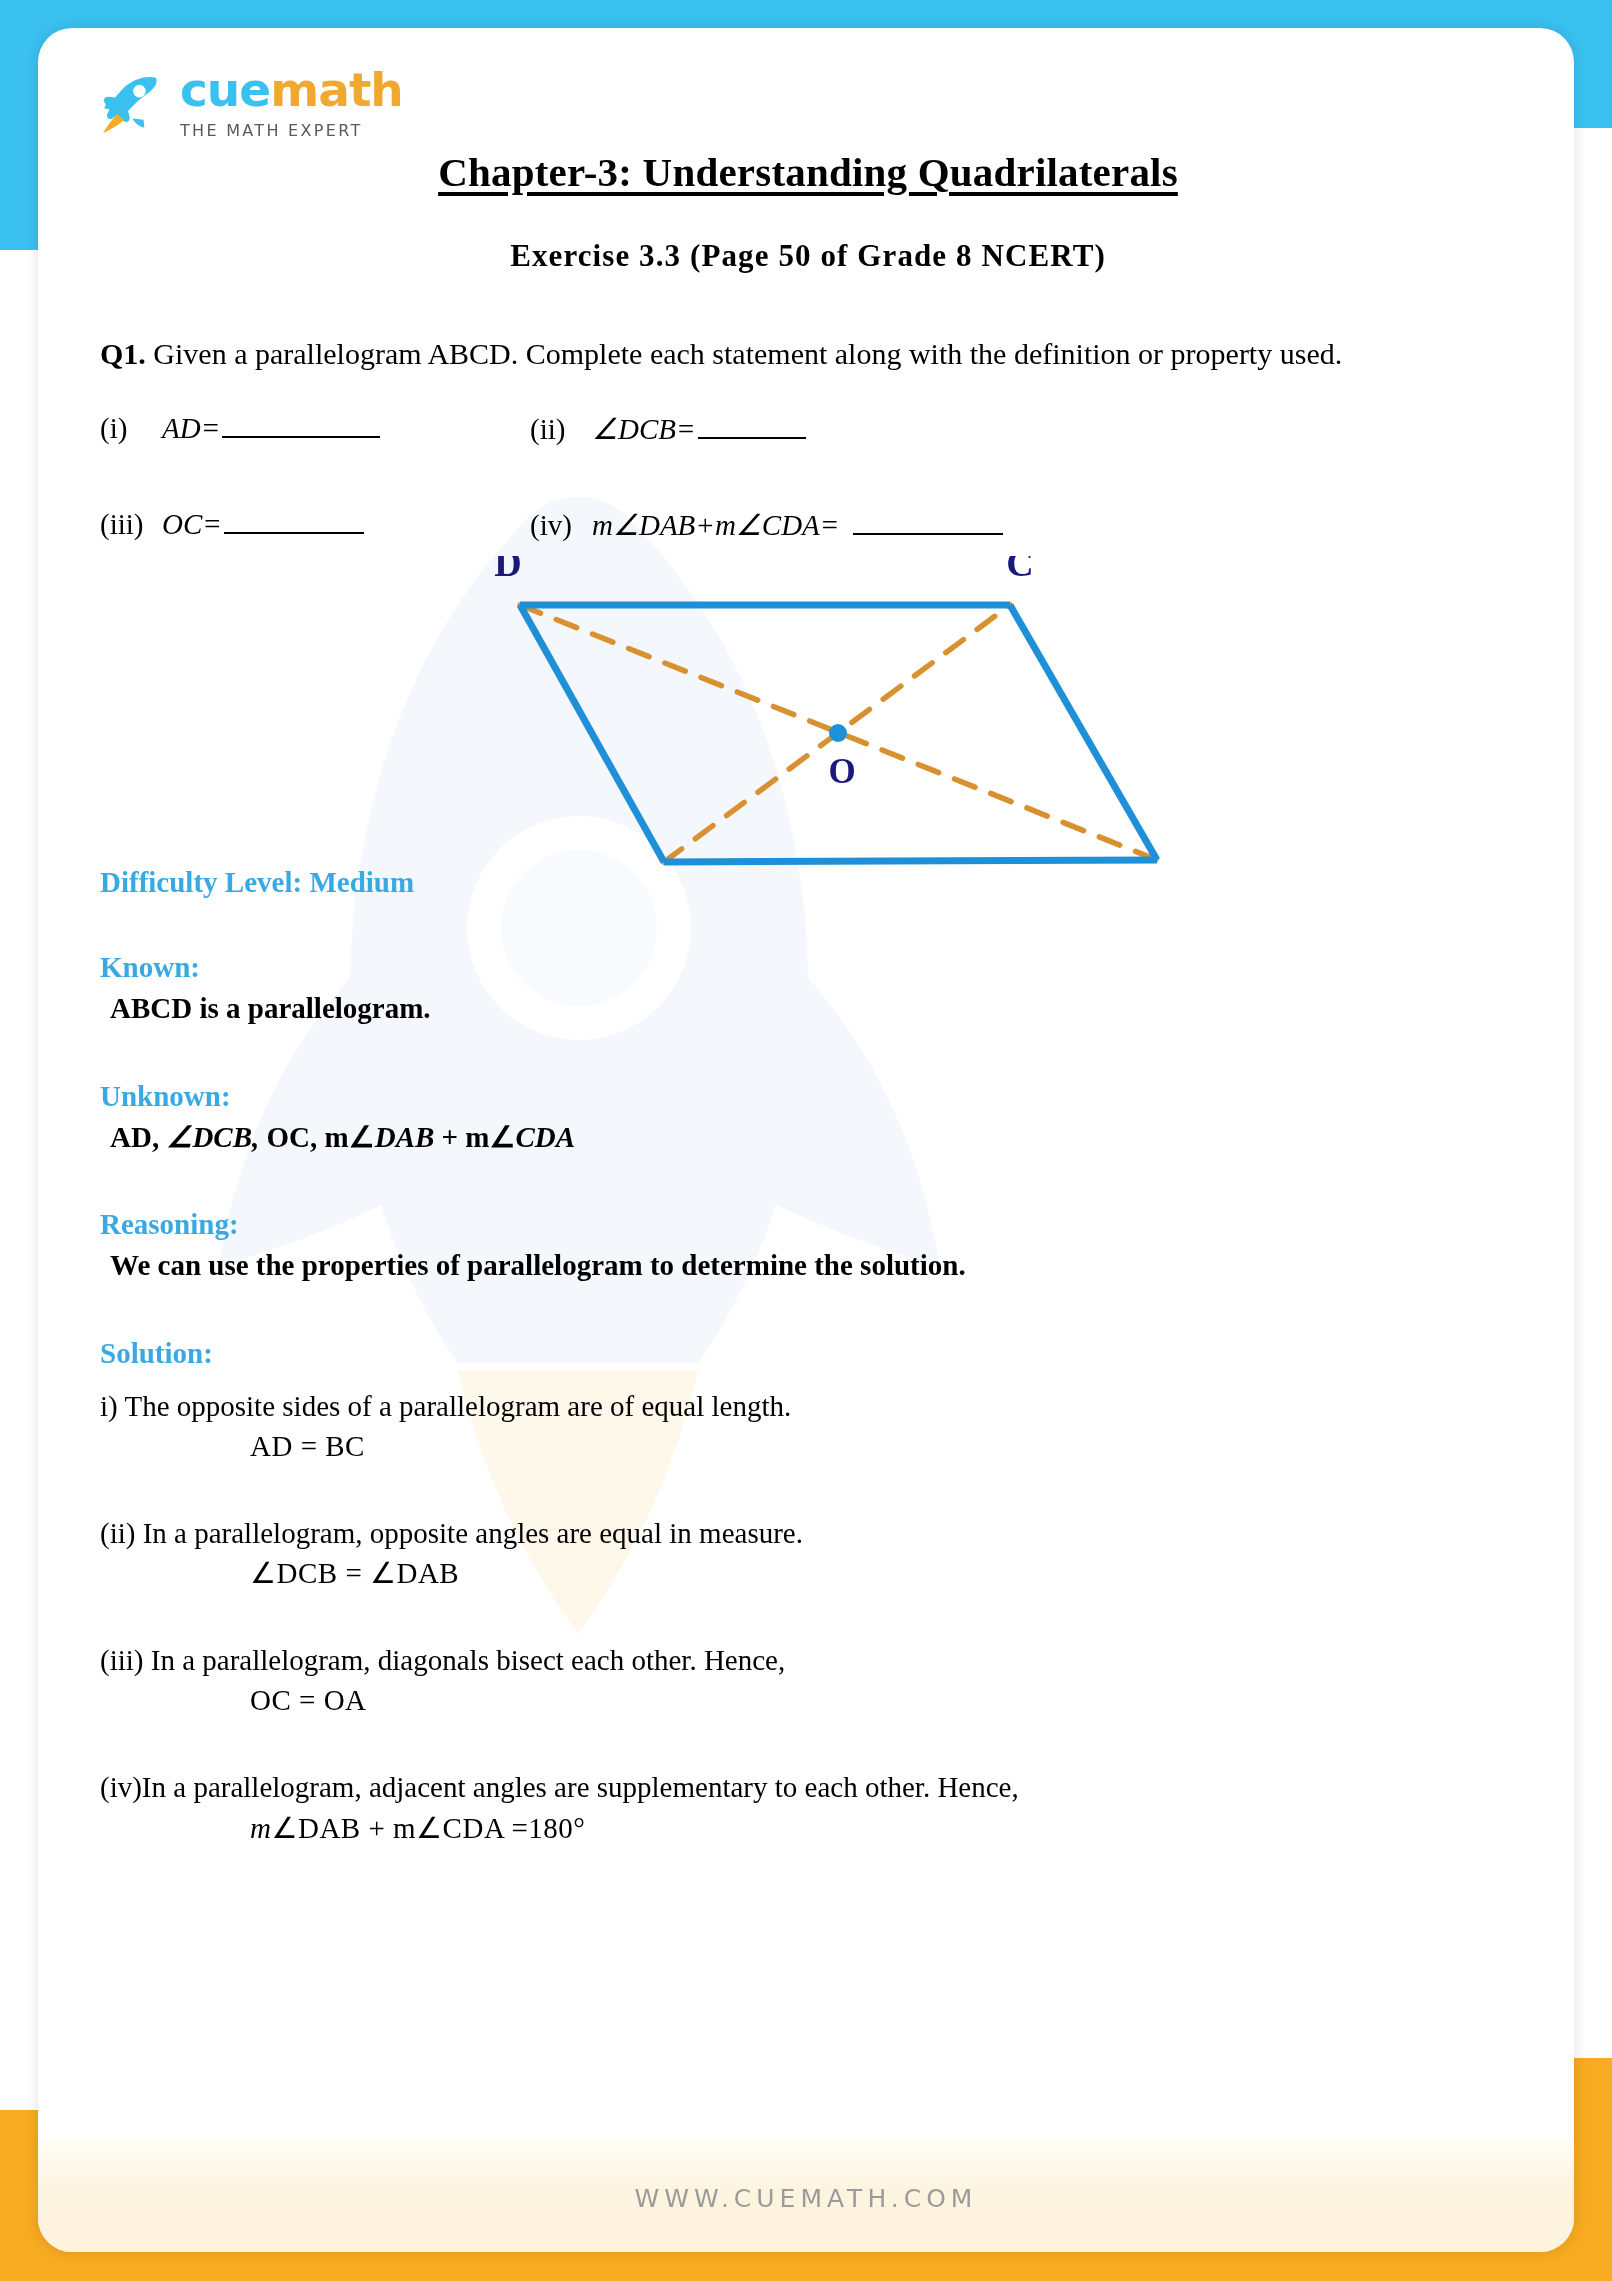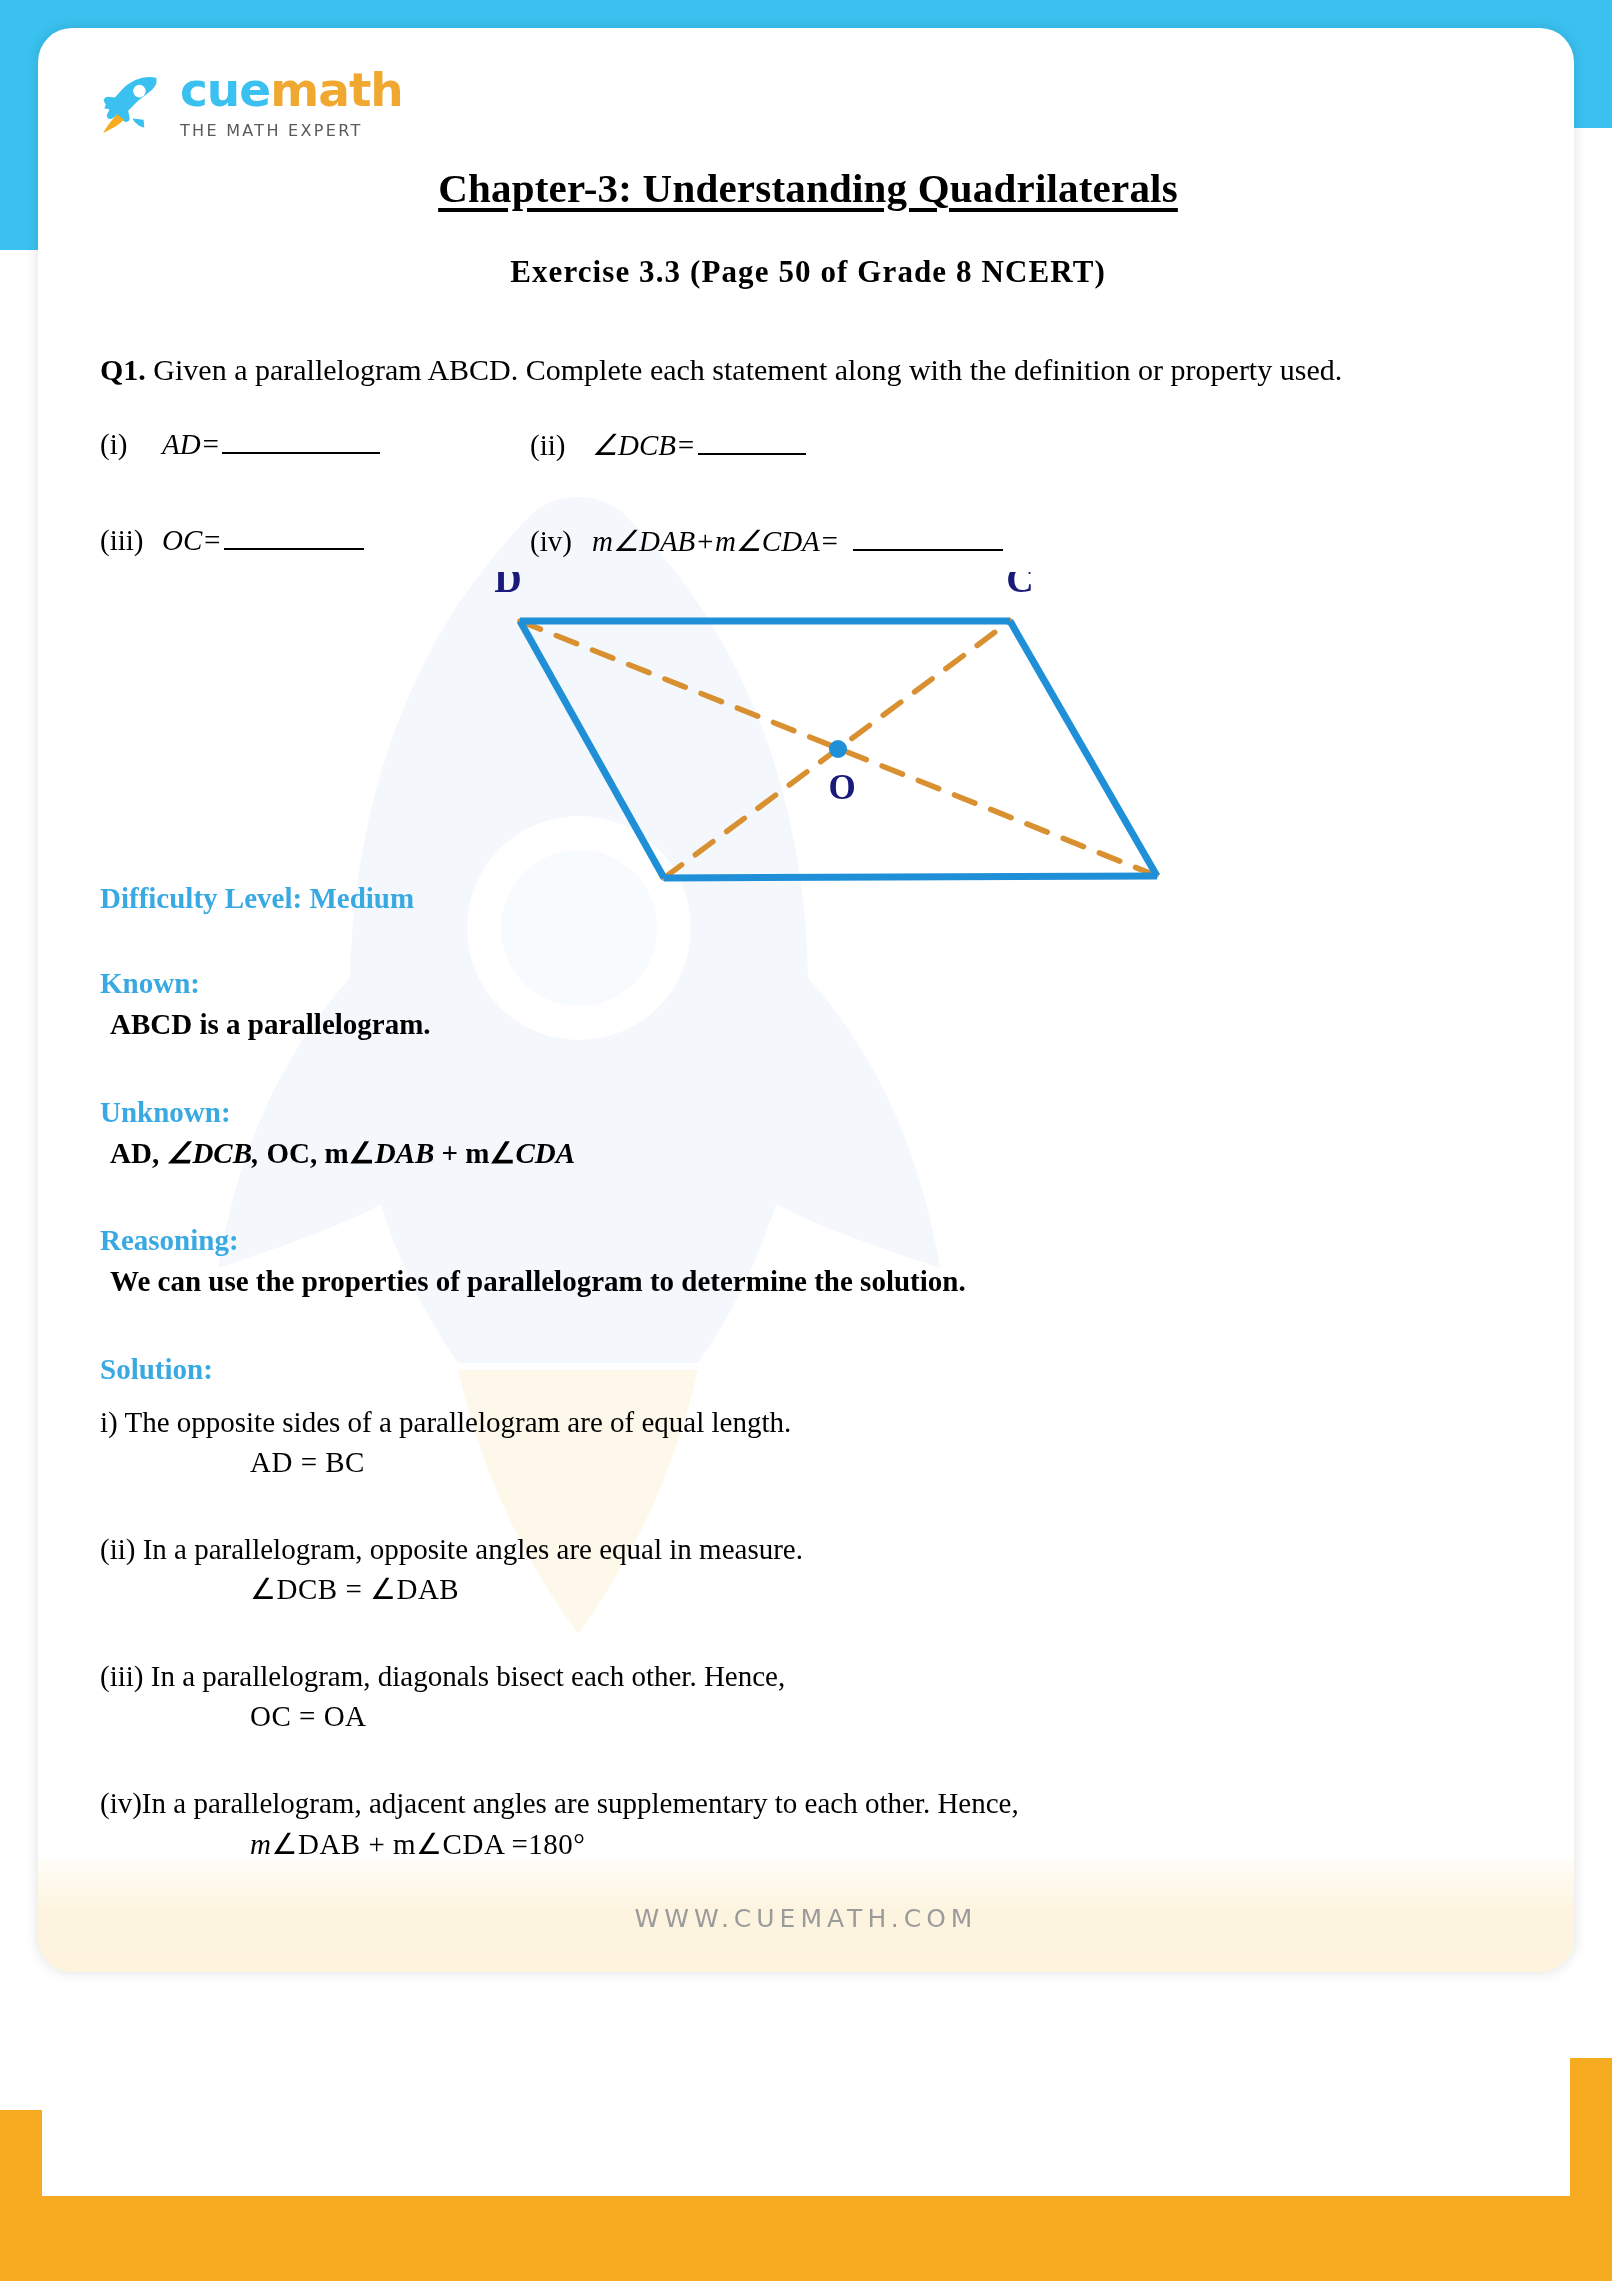--- a/index.html
+++ b/index.html
@@ -31,21 +31,21 @@
     position:absolute;left:0;top:2110px;width:42px;height:171px;
     background:#f7ab21;
   }
   .band-right-orange{
     position:absolute;left:1570px;top:2058px;width:42px;height:223px;
     background:#f7ab21;
   }
 
   
   .sheet{
-    position:absolute;left:38px;top:28px;width:1536px;height:1944px;
+    position:absolute;left:38px;top:28px;width:1536px;height:2224px;
     background:#ffffff;
     border-radius:34px;
     box-shadow:0 0 14px rgba(0,0,0,0.13);
     overflow:hidden;
   }
 
   
   .watermark{
     position:absolute;left:120px;top:430px;width:820px;height:1180px;
     opacity:0.5;pointer-events:none;
@@ -65,21 +65,21 @@
   .logo-text .cue{color:#3ac1f0;}
   .logo-text .math{color:#f0a830;}
   .logo-tag{
     font-family:"DejaVu Sans", sans-serif;
     font-size:16px;color:#5a5a5a;letter-spacing:2.3px;
     margin-top:10px;font-weight:normal;
   }
 
   
   .content{
-    position:absolute;left:62px;top:136px;width:1416px;
+    position:absolute;left:62px;top:120px;width:1416px;
     color:#000;
   }
   h1.doc-title{
     font-size:41px;font-weight:bold;text-align:center;
     margin:0;padding:0;
     text-decoration:underline;
     text-underline-offset:6px;
     letter-spacing:0.2px;
   }
   h2.doc-subtitle{

